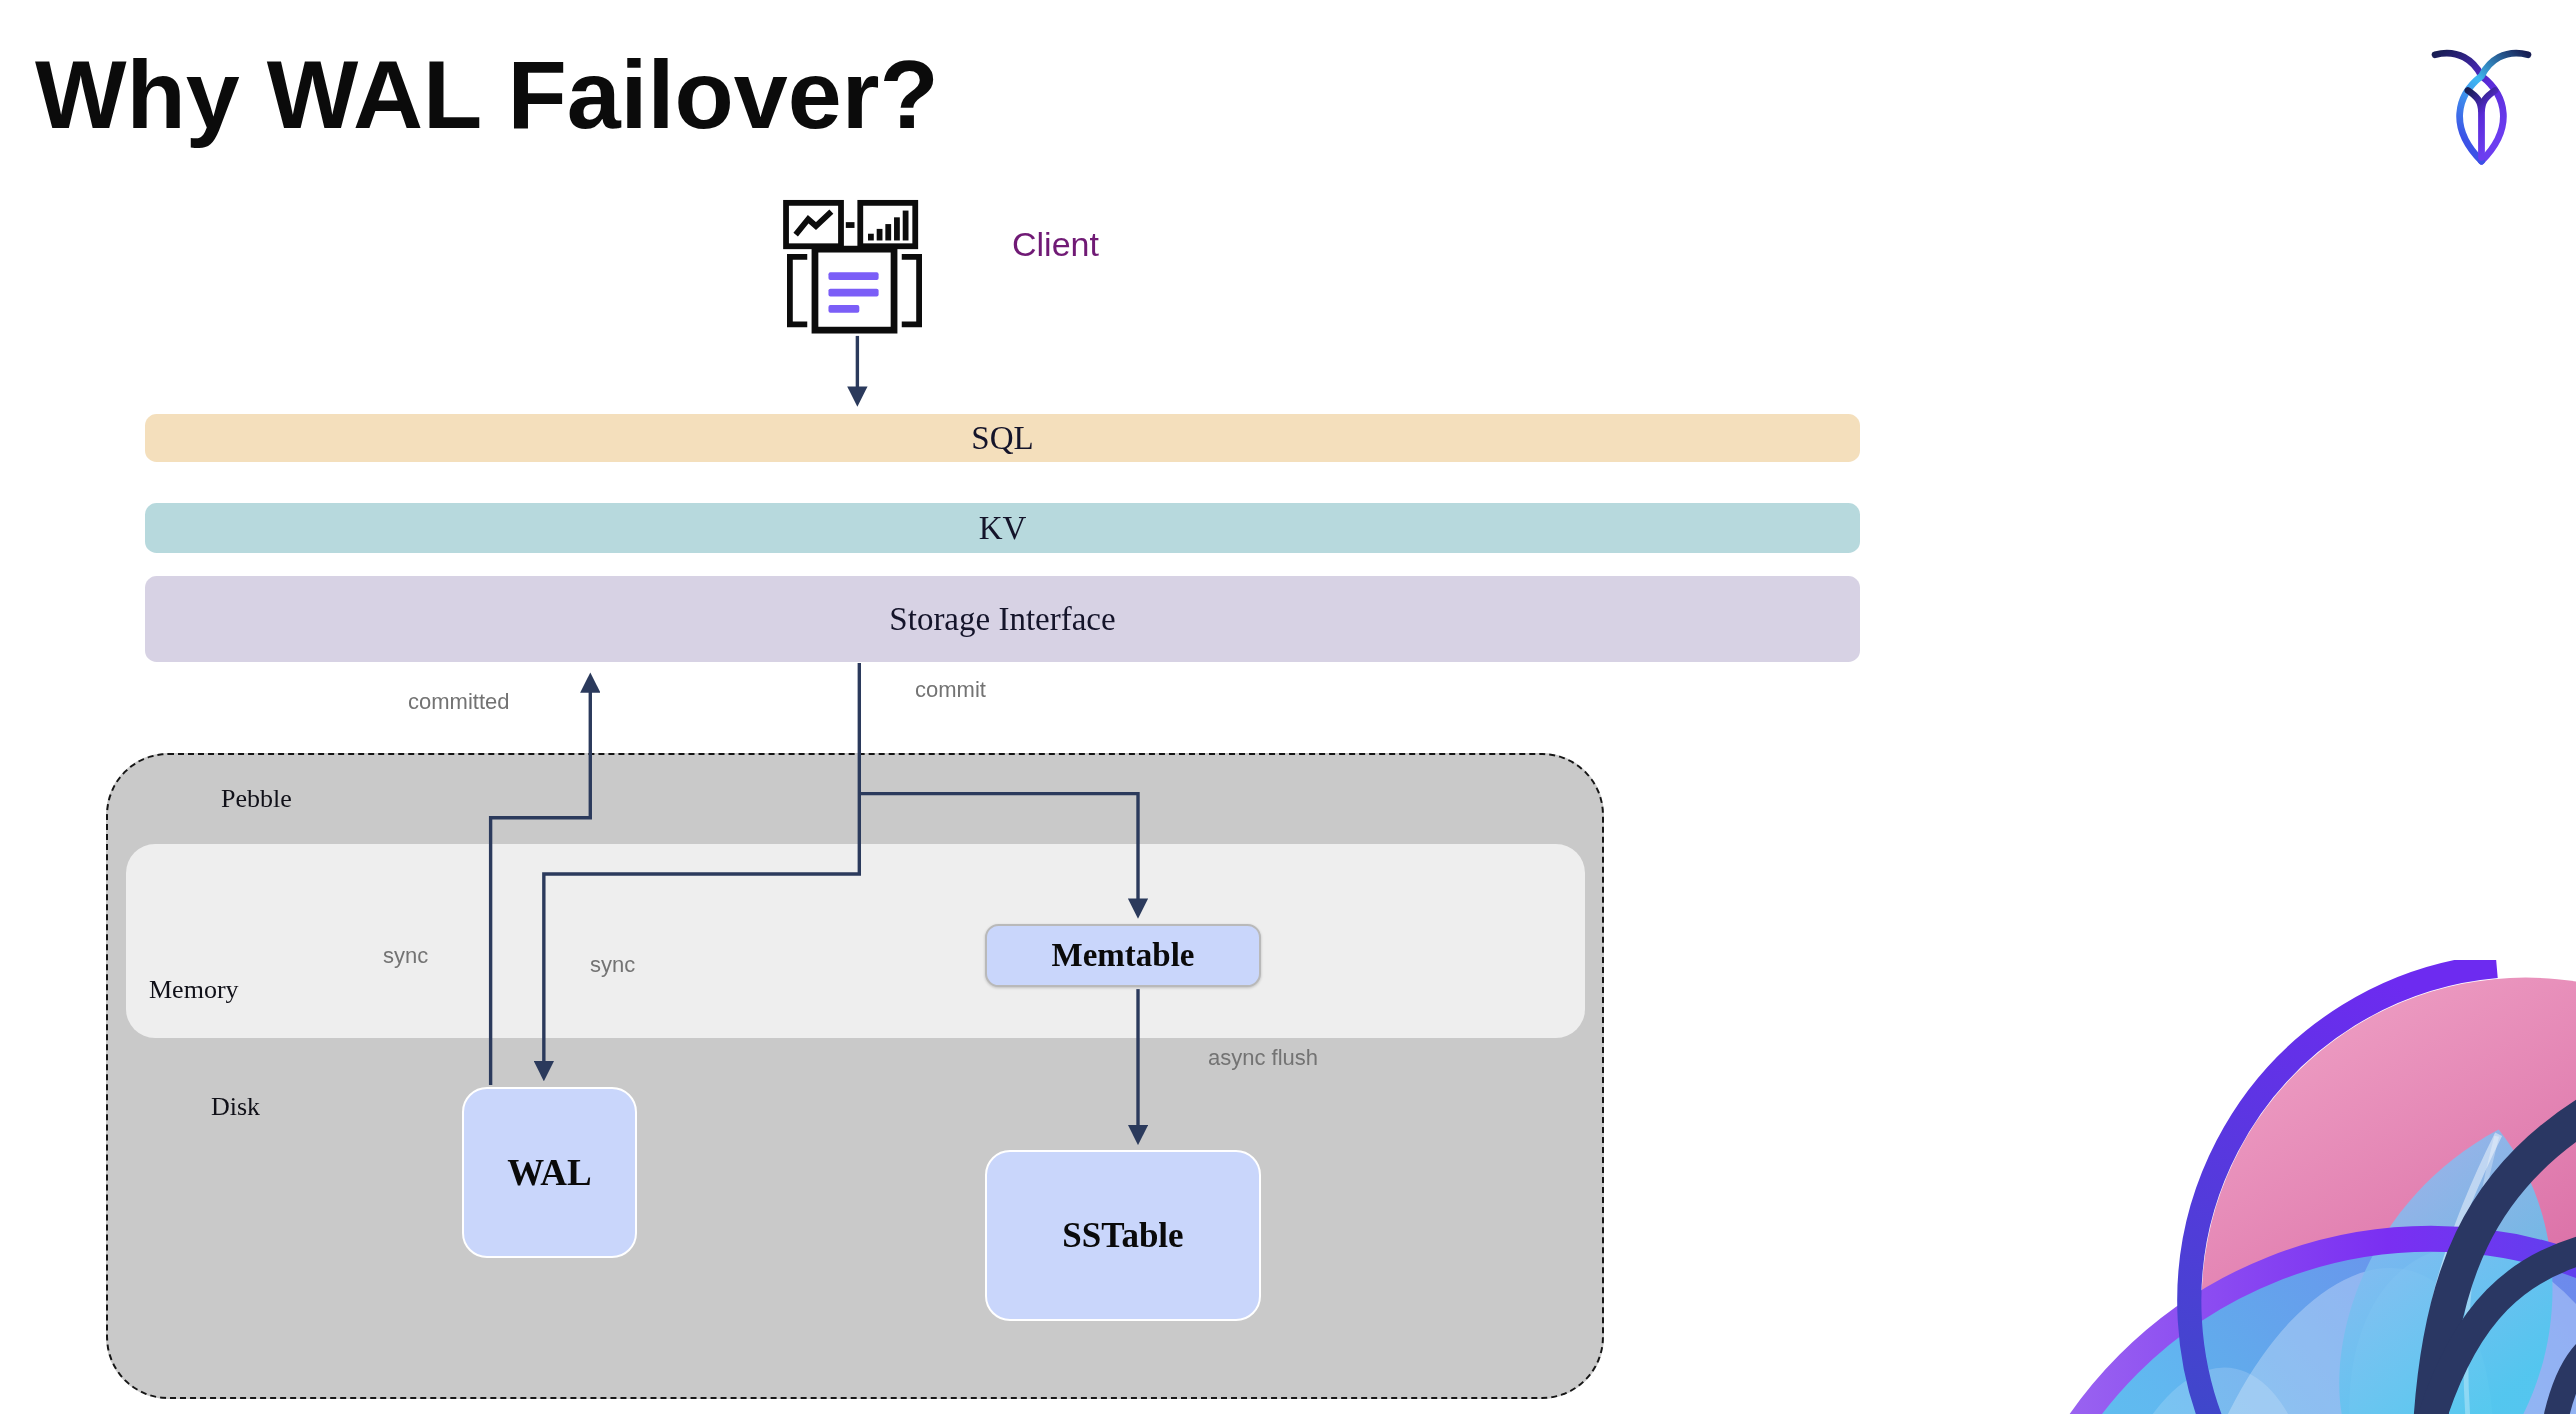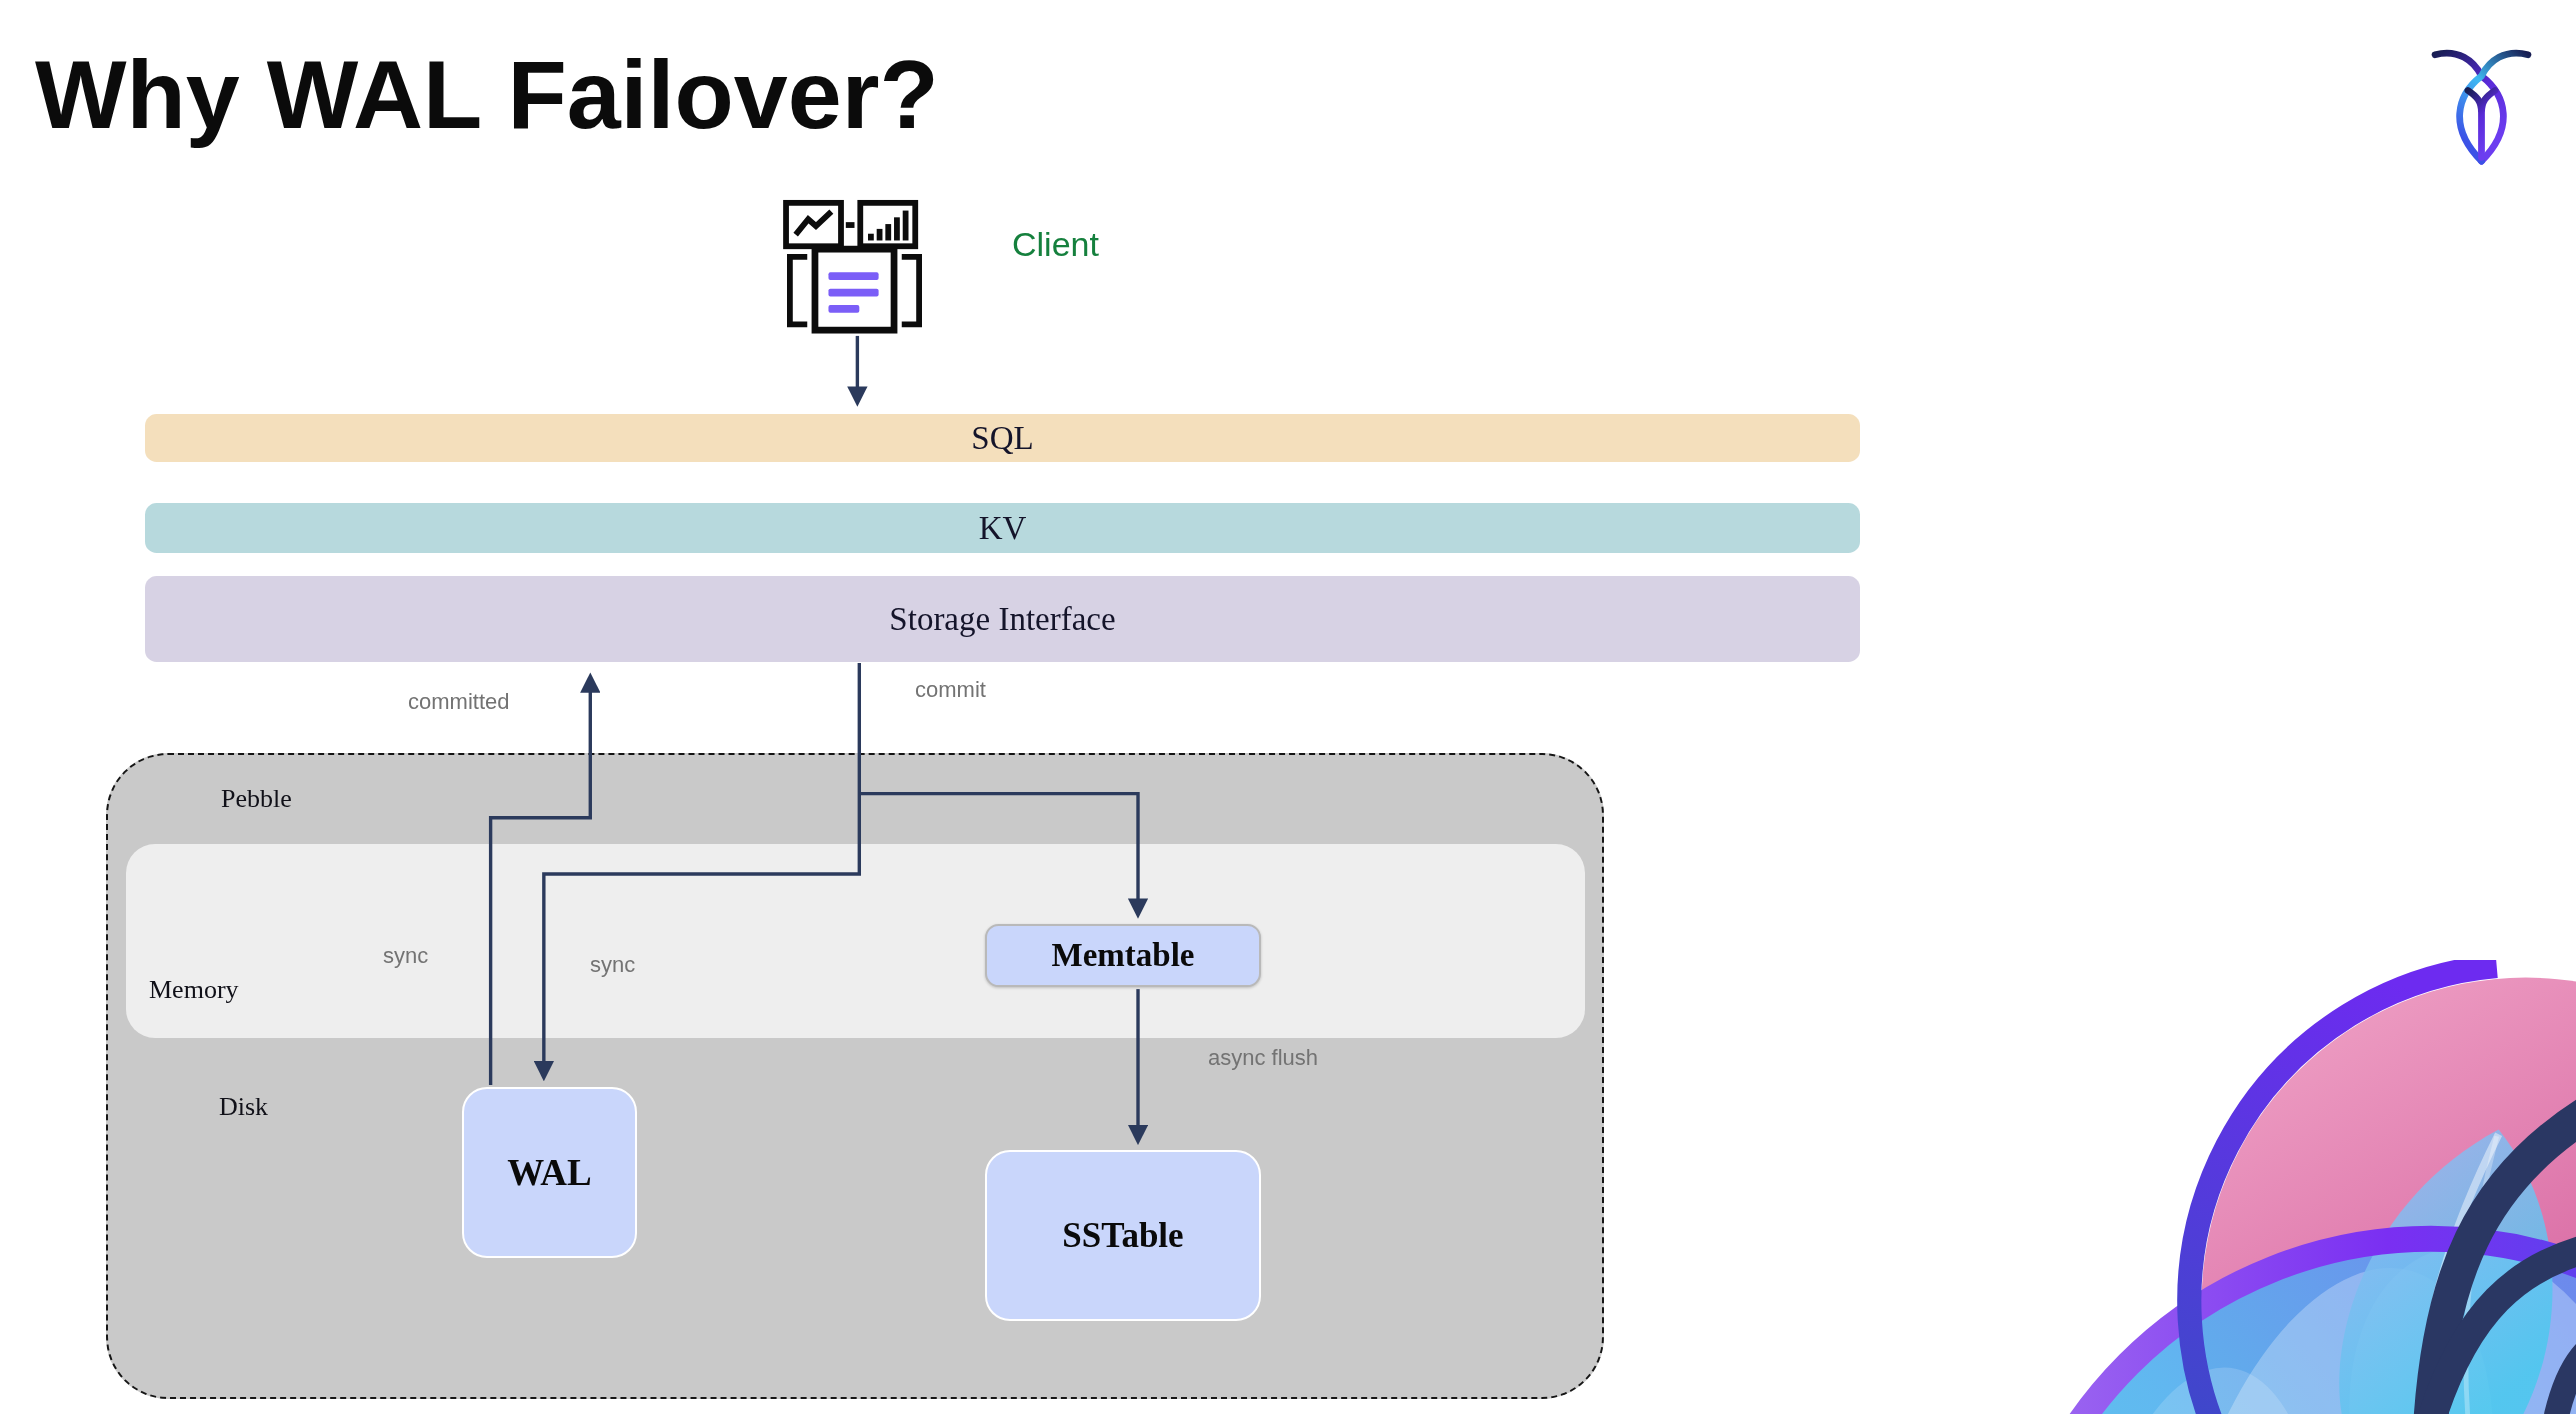--- a/index.html
+++ b/index.html
@@ -10,21 +10,21 @@
   .abs{position:absolute;}
 
   
   .title{
     left:35px;top:39px;
     font-size:97px;font-weight:700;letter-spacing:0px;color:#0b0b0b;
     font-family:"Liberation Sans","DejaVu Sans",sans-serif;
   }
 
   
-  .client-label{left:1012px;top:225px;font-size:34px;color:#15803d;}
+  .client-label{left:1012px;top:225px;font-size:34px;color:#701a75;}
 
   
   .bar{
     left:145px;width:1715px;border-radius:11.6px;
     display:flex;align-items:center;justify-content:center;
     font-family:"Liberation Serif","DejaVu Serif",serif;
     font-size:33px;color:#14142a;
   }
   .bar-sql{top:414px;height:48px;background:var(--sql-bar);}
   .bar-kv{top:503px;height:50px;background:var(--kv-bar);}
@@ -39,21 +39,21 @@
   .memory-band{
     left:126px;top:844px;width:1459px;height:194px;
     background:var(--memory-fill);border-radius:29px;
   }
   .zone-label{
     font-family:"Liberation Serif","DejaVu Serif",serif;
     font-size:26px;color:#101018;
   }
   .lbl-pebble{left:221px;top:784px;}
   .lbl-memory{left:149px;top:975px;}
-  .lbl-disk{left:219px;top:1092px;}
+  .lbl-disk{left:211px;top:1092px;}
 
   
   .node{
     background:var(--box-fill);
     display:flex;align-items:center;justify-content:center;
     font-family:"Liberation Serif","DejaVu Serif",serif;
     font-weight:700;color:#0a0a0a;box-sizing:border-box;
   }
   .node-memtable{
     left:985px;top:924px;width:276px;height:63px;border-radius:13.5px;

